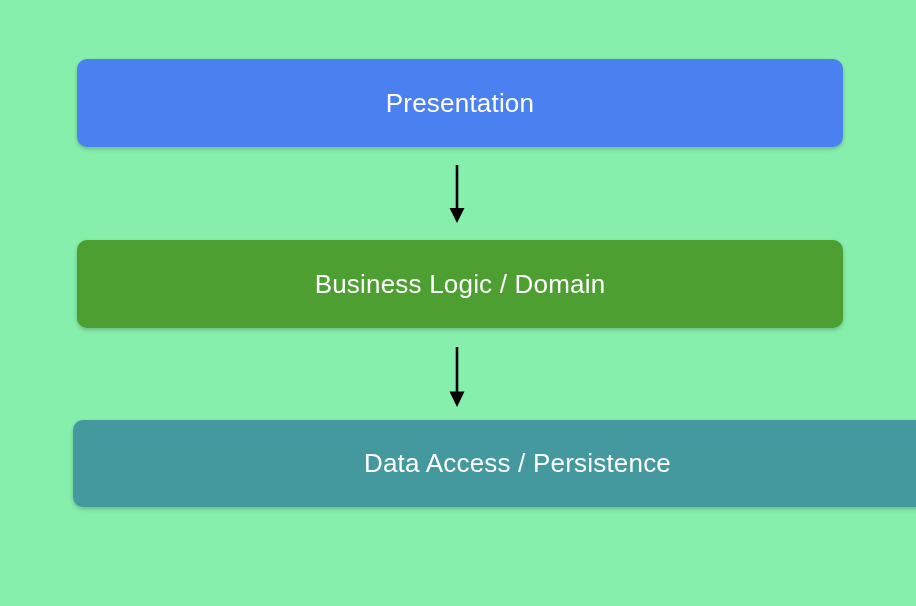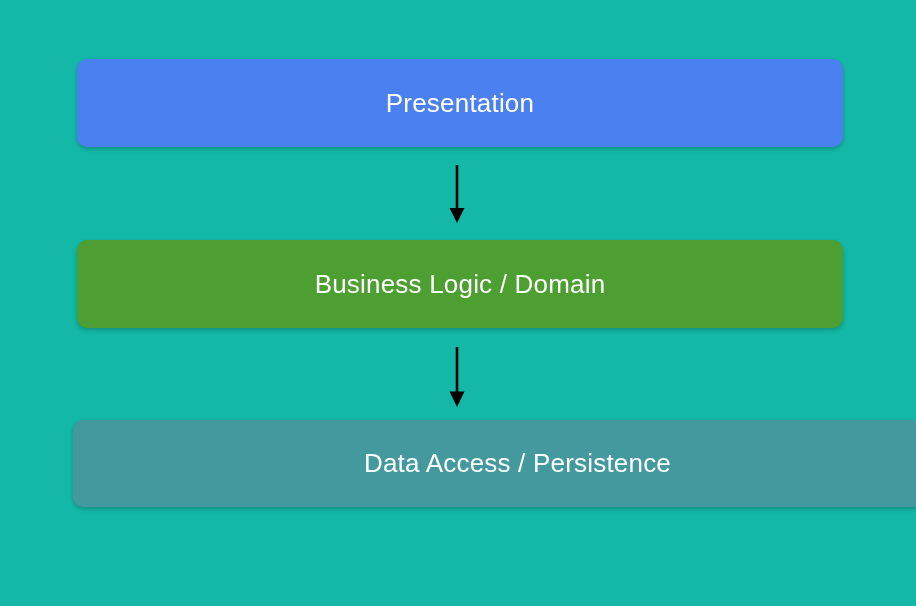--- a/index.html
+++ b/index.html
@@ -4,21 +4,21 @@
 <style>
   html, body {
     margin: 0;
     padding: 0;
     background: #ffffff;
   }
   .canvas {
     position: relative;
     width: 916px;
     height: 606px;
-    background: #14b8a6;
+    background: #86efac;
     overflow: hidden;
     font-family: "Liberation Sans", sans-serif;
   }
   .layer-box {
     position: absolute;
     left: 77px;
     width: 766px;
     height: 88px;
     border-radius: 10px;
     box-shadow: 0 2px 4px rgba(0,0,0,0.22);

